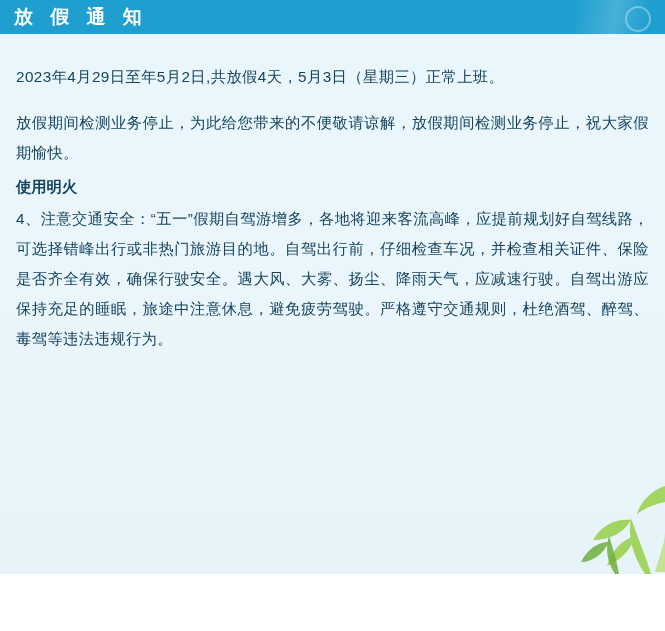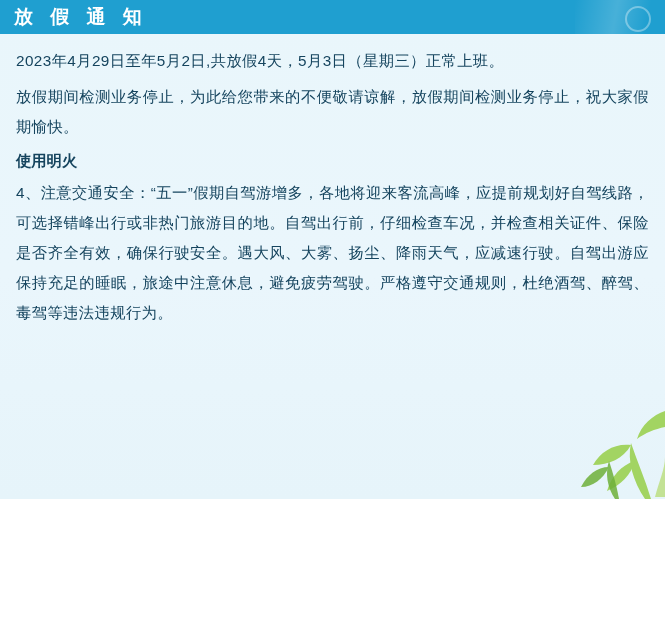--- a/index.html
+++ b/index.html
@@ -10,21 +10,21 @@
   body {
     width: 665px;
     height: 631px;
     background: #ffffff;
     font-family: "Liberation Sans", sans-serif;
     overflow: hidden;
   }
   .page {
     position: relative;
     width: 665px;
-    height: 499px;
+    height: 574px;
     background: linear-gradient(to bottom, #e9f6fb 0%, #eaf6fc 55%, #e6f4fa 100%);
     overflow: hidden;
   }
   
   .header {
     position: relative;
     height: 34px;
     background: #1f9fd0;
     display: flex;
     align-items: center;
@@ -58,21 +58,21 @@
   .content {
     padding: 12px 16px 0 16px;
     position: relative;
     z-index: 2;
   }
   .para {
     color: #15445e;
     font-size: 15.3px;
     line-height: 30px;
     text-align: justify;
-    margin: 0 0 2px 0;
+    margin: 16px 0 2px 0;
     letter-spacing: 0.4px;
     font-family: "Liberation Sans", sans-serif;
   }
   .para.lead {
     margin-bottom: 6px;
   }
   .section-title {
     color: #15445e;
     font-size: 15.3px;
     font-weight: bold;

